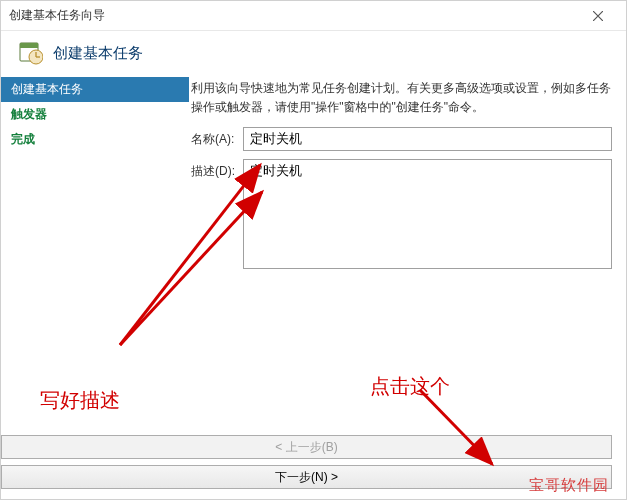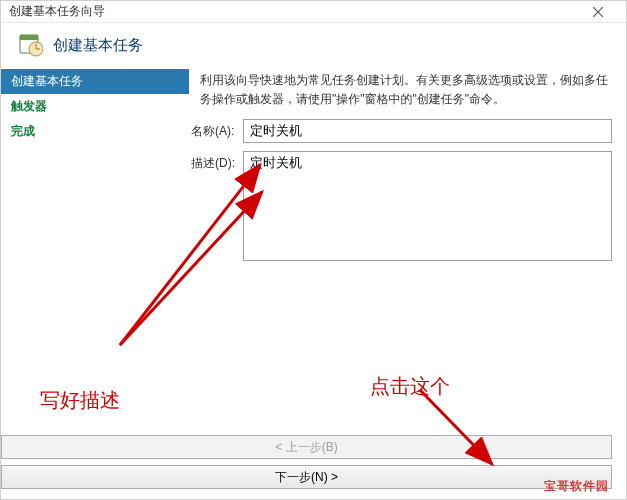--- a/index.html
+++ b/index.html
@@ -1,51 +1,51 @@
 <!DOCTYPE html>
 <html><head>
 <meta charset="utf-8">
 <style>
   * { margin: 0; padding: 0; box-sizing: border-box; font-family: "Microsoft YaHei", "SimSun", sans-serif; }
   body { background: #fff; width: 627px; height: 500px; overflow: hidden; position: relative; }
   .window { width: 627px; height: 500px; border: 1px solid #d0d0d0; background: #fff; display: flex; flex-direction: column; position: relative; }
-  .titlebar { height: 22px; display: flex; align-items: center; justify-content: space-between; padding: 0 8px; border-bottom: 1px solid #e8e8e8; }
+  .titlebar { height: 30px; display: flex; align-items: center; justify-content: space-between; padding: 0 8px; border-bottom: 1px solid #e8e8e8; }
   .titlebar-title { font-size: 12px; color: #333; }
   .close-btn { width: 40px; height: 28px; display: flex; align-items: center; justify-content: center; cursor: pointer; }
   .close-btn svg { width: 10px; height: 10px; }
 
   .header-area { display: flex; align-items: center; padding: 10px 18px 12px 18px; }
   .header-icon { width: 24px; height: 24px; margin-right: 10px; position: relative; }
   .header-icon svg { width: 24px; height: 24px; }
   .header-title { font-size: 15px; color: #0a3b6b; font-weight: normal; }
 
   .body-area { flex: 1; display: flex; }
   .sidebar { width: 188px; padding: 0; }
   .sidebar-item { padding: 4px 10px; font-size: 12px; cursor: pointer; }
   .sidebar-item.active { background: #2a7ab0; color: #fff; }
   .sidebar-item.inactive { color: #15803d; font-weight: bold; }
 
   .content { flex: 1; padding: 0 14px 0 2px; font-size: 12px; color: #333; }
-  .intro { line-height: 1.6; margin-bottom: 10px; padding-top: 2px; margin-left: 9px; }
+  .intro { line-height: 1.6; margin-bottom: 10px; padding-top: 2px; }
   .form-row { display: flex; align-items: flex-start; margin-bottom: 8px; }
   .form-label { width: 52px; padding-top: 4px; text-align: left; }
   .text-input { flex: 1; border: 1px solid #a0a0a0; height: 24px; padding: 2px 6px; font-size: 13px; font-family: inherit; }
   .textarea { flex: 1; border: 1px solid #a0a0a0; height: 110px; padding: 2px 6px; font-size: 13px; font-family: inherit; resize: none; }
 
   .footer { position: absolute; bottom: 0; left: 0; right: 0; padding: 8px 14px 10px 0; display: flex; justify-content: flex-start; gap: 6px; flex-direction: column; }
   .btn { min-width: 86px; height: 24px; font-size: 12px; border: 1px solid #adadad; background: linear-gradient(#f6f6f6,#e8e8e8); cursor: pointer; padding: 0 10px; font-family: inherit; }
   .btn:disabled { color: #a0a0a0; background: #f2f2f2; cursor: default; }
 
   .annotation { position: absolute; color: #d10000; font-size: 20px; font-weight: 500; pointer-events: none; font-family: "SimSun", serif; }
   #anno1 { left: 40px; top: 343px; margin-top: 44px; }
   #anno2 { left: 370px; top: 365px; margin-top: 8px; }
 
   .arrow-svg { position: absolute; top: 0; left: 0; width: 627px; height: 500px; pointer-events: none; }
 
-  .watermark { position: absolute; right: 18px; bottom: 5px; color: #d63b3b; font-size: 12px; font-weight: bold; letter-spacing: 1px; font-family: "SimSun", serif; z-index: 100; }
+  .watermark { position: absolute; right: 18px; bottom: 5px; color: #d63b3b; font-size: 15px; font-weight: normal; letter-spacing: 1px; font-family: "SimSun", serif; z-index: 100; }
 </style>
 </head>
 <body>
 
 <div class="window">
   <div class="titlebar">
     <span class="titlebar-title">创建基本任务向导</span>
     <div class="close-btn">
       <svg viewBox="0 0 10 10">
           <path d="M0 0 L10 10 M10 0 L0 10" stroke="#555" stroke-width="1.2"></path>

